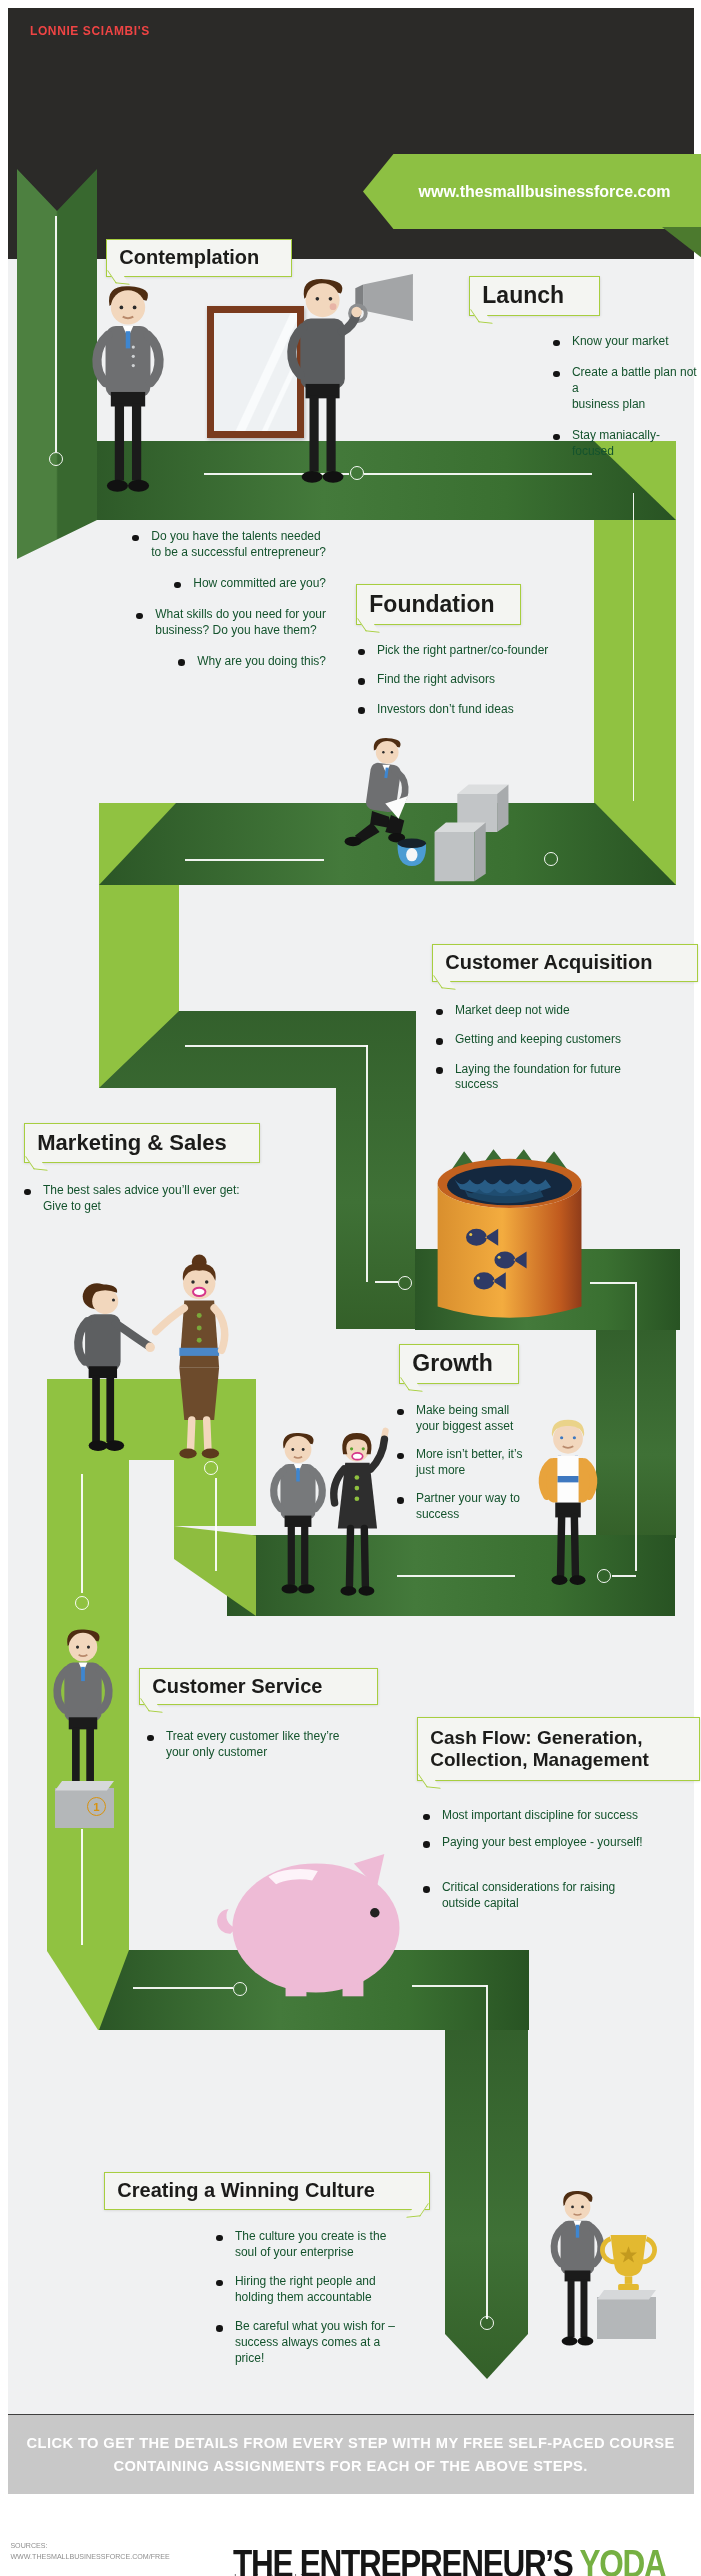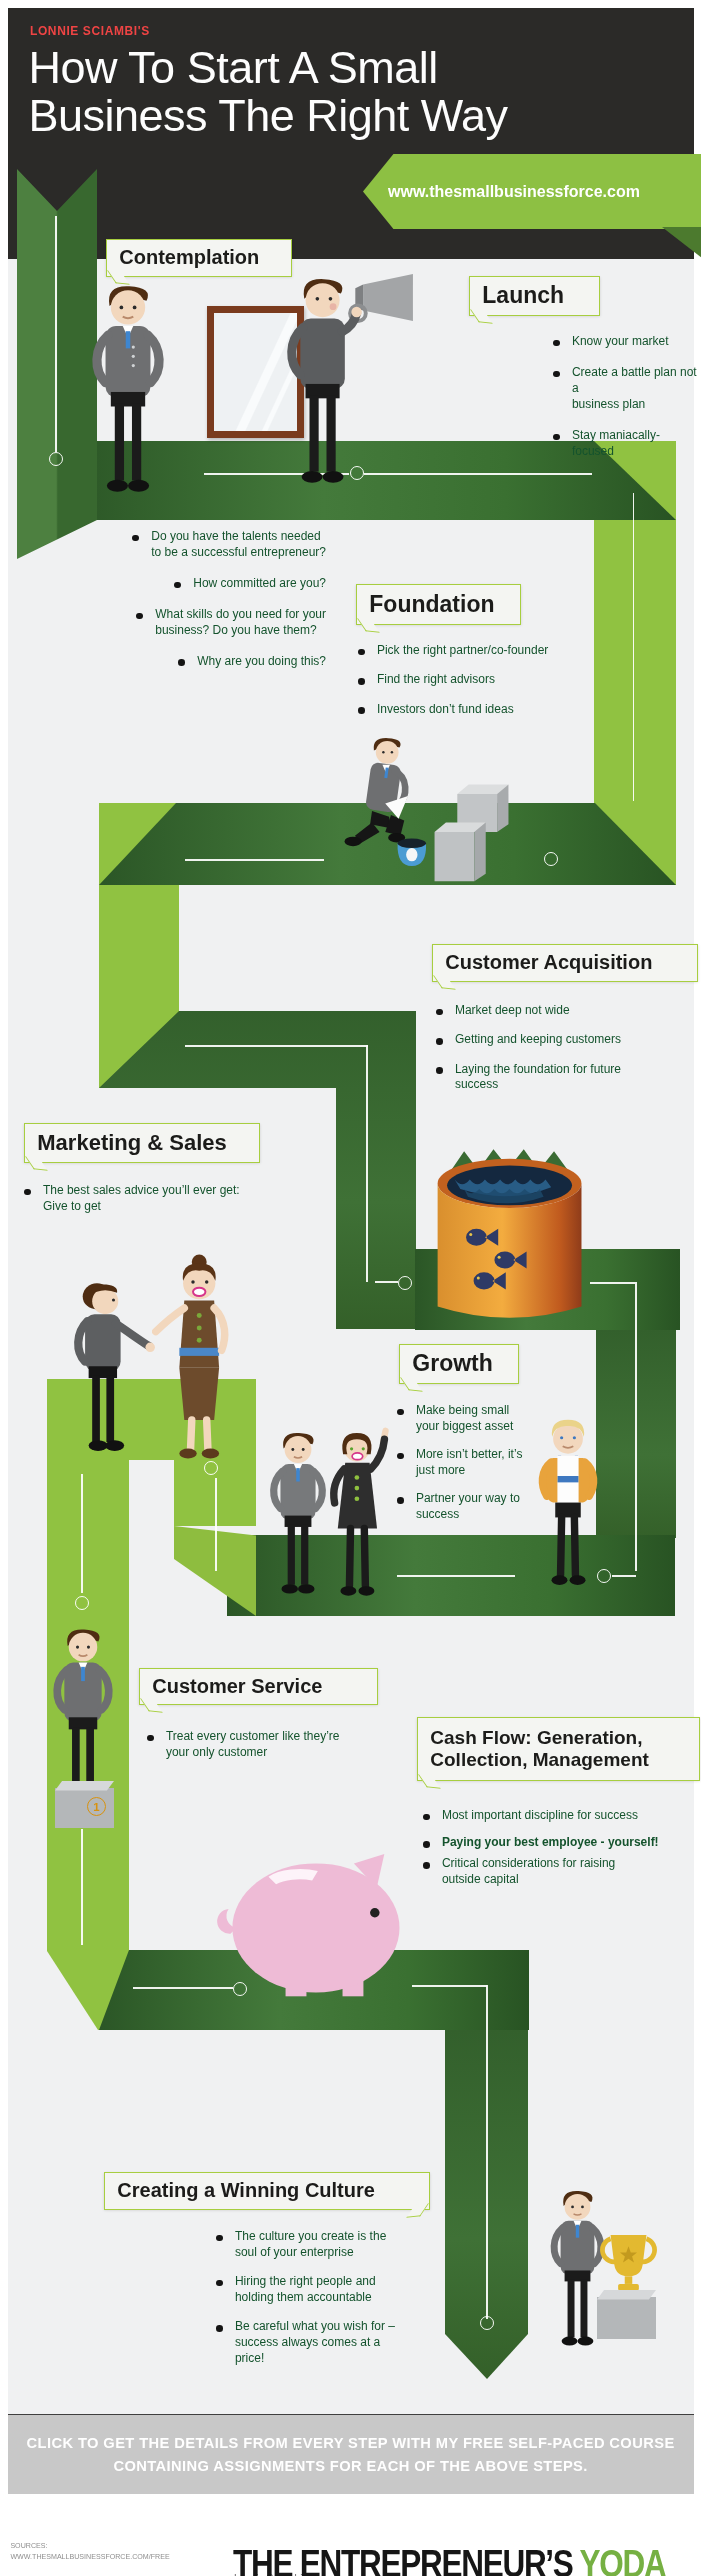--- a/index.html
+++ b/index.html
@@ -25,21 +25,21 @@
   .tail-br::after{border-left:none;border-right:1.9px solid #a7ce3f;right:4.7px;transform:skewX(-38deg) rotate(-6deg);}
   
   .bl{position:absolute;display:flex;flex-direction:column;}
   .bi{display:flex;margin-bottom:15px;}
   .bi .dot{width:6.6px;height:6.6px;border-radius:50%;background:#141414;margin:5.7px 12.3px 0 0;flex:none;}
   .bi .tx{font-size:12px;line-height:1.33;color:#14532d;white-space:pre-line;}
   
   .kicker{position:absolute;left:30px;top:24px;font-size:12px;font-weight:bold;letter-spacing:0.6px;color:#ef4444;}
   .title{position:absolute;left:28.4px;top:44px;font-size:45px;line-height:1.06;color:#fdfdfd;white-space:pre-line;letter-spacing:-0.5px;}
   .banner{position:absolute;left:363px;top:154px;width:338px;height:75px;background:#8dc043;
-          clip-path:polygon(0 50%,9% 0,100% 0,100% 100%,9% 100%);display:flex;align-items:center;justify-content:flex-start;}
+          clip-path:polygon(0 50%,9% 0,100% 0,100% 100%,9% 100%);display:flex;align-items:center;justify-content:center;}
   .banner span{font-size:16px;font-weight:bold;color:#fff;padding-left:25px;}
   .banner-fold{position:absolute;left:662px;top:227px;width:40px;height:31px;background:#4c7a2e;
           clip-path:polygon(0 0,100% 0,100% 100%);}
   
   .bar{position:absolute;left:7.6px;top:2414px;width:686px;height:79px;background:#c8c8c8;border-top:1.9px solid #3f3f3f;
        display:flex;align-items:center;justify-content:center;text-align:center;}
   .bar span{font-size:14.7px;font-weight:bold;color:#fff;letter-spacing:0.4px;line-height:1.5;white-space:pre-line;}
   .sources{position:absolute;left:10.4px;top:2541px;font-size:7.1px;color:#8f8f8f;line-height:1.5;}
   .brand-kicker{position:absolute;left:234px;top:2532px;font-size:10px;color:#666;margin-top:41px;}
   .brand{position:absolute;left:233px;top:2542px;font-size:35px;font-weight:bold;letter-spacing:-1.4px;color:#161616;
@@ -458,21 +458,21 @@
         <span class="tx">Treat every customer like they’re
 your only customer</span>
       </div>
   </div>
 
   <div class="bl" style="left:423px;top:1808px;width:275px;">
     <div class="bi" style="margin-bottom:11.4px;">
         <span class="dot"></span>
         <span class="tx">Most important discipline for success</span>
       </div>
-    <div class="bi" style="margin-bottom:5px;font-weight:bold;">
+    <div class="bi" style="margin-bottom:29px;">
         <span class="dot"></span>
         <span class="tx">Paying your best employee - yourself!</span>
       </div>
     <div class="bi">
         <span class="dot"></span>
         <span class="tx">Critical considerations for raising
 outside capital</span>
       </div>
   </div>
 
@@ -489,22 +489,20 @@
       </div>
     <div class="bi">
         <span class="dot"></span>
         <span class="tx">Be careful what you wish for –
 success always comes at a
 price!</span>
       </div>
   </div>
 
   <div class="kicker">LONNIE SCIAMBI'S</div>
-  <div class="title">How To Start A Small
-Business The Right Way</div>
   <div class="banner">
       <span>www.thesmallbusinessforce.com</span>
     </div>
   <div class="banner-fold"></div>
 
   <div class="bar">
       <span>CLICK TO GET THE DETAILS FROM EVERY STEP WITH MY FREE SELF-PACED COURSE
 CONTAINING ASSIGNMENTS FOR EACH OF THE ABOVE STEPS.</span>
     </div>
   <div class="sources">

